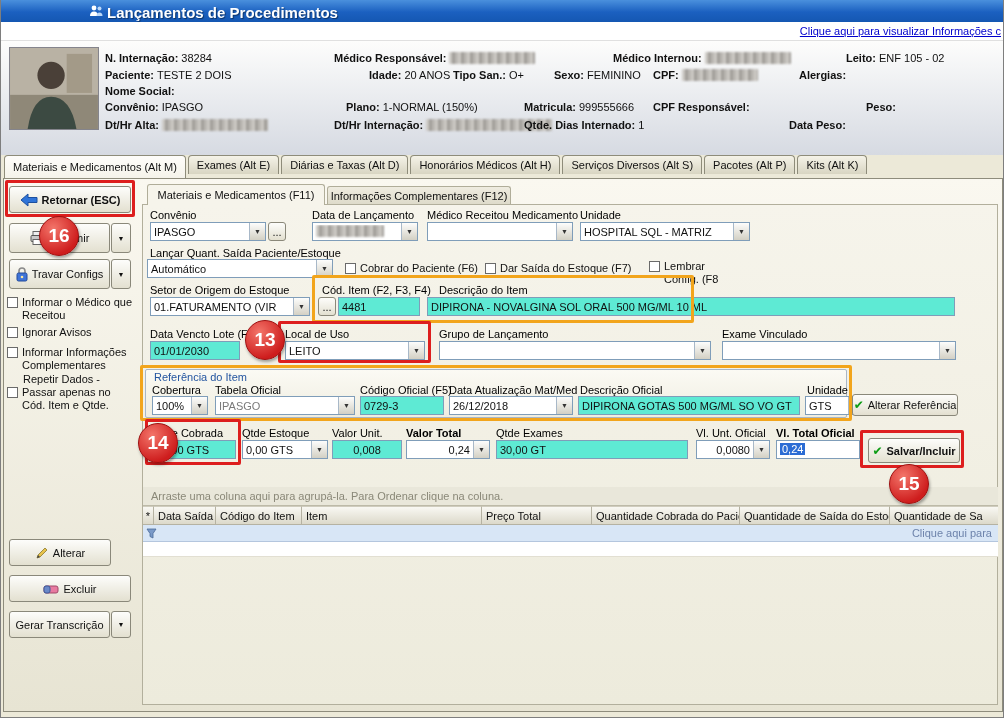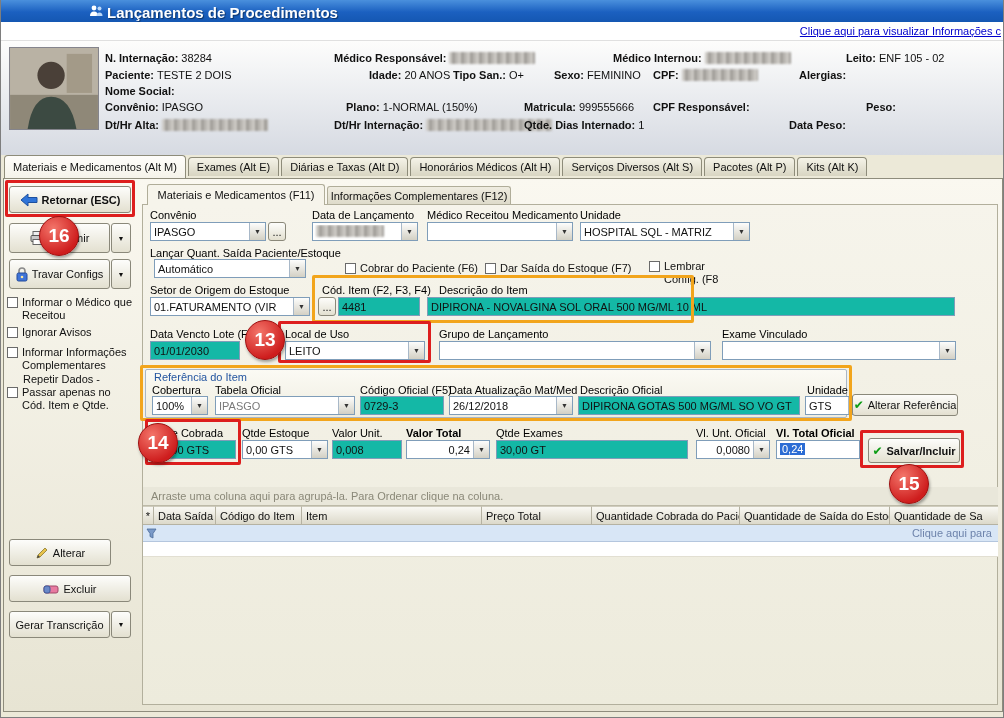--- a/index.html
+++ b/index.html
@@ -14,40 +14,40 @@
   
   .linkrow{position:absolute;left:0;top:22px;width:100%;height:19px;background:#fff;border-bottom:1px solid #e0e0e0}
   .toplink{position:absolute;right:2px;top:3px;font-size:11px;color:#0000cc;text-decoration:underline;white-space:nowrap;cursor:pointer}
   
   .patient{position:absolute;left:0;top:41px;width:100%;height:114px;background:linear-gradient(#fdfdfc,#d6dae2)}
   .photo{position:absolute;left:8px;top:47px;width:90px;height:83px;border:1px solid #84848c;background:#b2ab9d;overflow:hidden}
   .pf{position:absolute;font-size:11px;white-space:nowrap;display:flex;align-items:center;gap:3px}
   .pl{font-weight:bold}
   .redact{display:inline-block;height:12px;border-radius:1px;background:repeating-linear-gradient(90deg,#ccc9c4 0 3px,#a19e99 3px 6px,#bab7b2 6px 9px);filter:blur(1.1px)}
   
-  .tabbar{position:absolute;left:3px;top:155px;height:23px;display:flex;align-items:center;z-index:2}
+  .tabbar{position:absolute;left:3px;top:155px;height:23px;display:flex;align-items:flex-start;z-index:2}
   .tab{height:19px;line-height:18px;padding:0 8px;font-size:11px;border:1px solid #8e8c7a;border-bottom:none;border-radius:4px 4px 0 0;background:linear-gradient(#f5f3e8,#d8d5c2);margin-right:2px;white-space:nowrap;cursor:pointer}
   .tab.active{height:23px;line-height:22px;background:linear-gradient(#fefdfa,#f5f3ea);z-index:3}
   
   .mainpanel{position:absolute;left:2px;top:178px;width:1000px;height:534px;border:1px solid #8e8c7c;background:linear-gradient(#faf8f0,#e7e4d3)}
   .innerpanel{position:absolute;left:141px;top:204px;width:856px;height:501px;border:1px solid #b2af9c;background:linear-gradient(#f6f4eb,#edebdc)}
   .itab{position:absolute;height:19px;top:186px;border:1px solid #b0ad99;border-bottom:none;border-radius:3px 3px 0 0;font-size:11px;display:flex;align-items:center;justify-content:center;background:linear-gradient(#efece0,#ddDAc9);white-space:nowrap;cursor:pointer}
   .itab.active{height:21px;top:184px;background:#f6f4eb;z-index:3}
   .groupbox{position:absolute;border:1px solid #a9b6c6;border-radius:2px;background:linear-gradient(#fbfaf4,#efede0)}
   .grouptitle{position:absolute;font-size:11px;color:#2455a0;white-space:nowrap}
   
   .lbl{position:absolute;font-size:11px;white-space:nowrap;color:#000}
   .lbl.b{font-weight:bold}
   .combo{position:absolute;height:19px;border:1px solid #7f9db9;background:#fff;display:flex;align-items:center;font-size:11px;overflow:hidden}
   .combo .val{flex:1;padding:0 3px;white-space:nowrap;overflow:hidden}
   .combo .val.r{text-align:right}
   .combo .val.dis{color:#7a7a7a}
   .combo .arr{width:16px;align-self:stretch;border-left:1px solid #a8b8c8;background:linear-gradient(#fdfdfc,#d3d0c4);display:flex;align-items:center;justify-content:center;font-size:7px;color:#333;cursor:pointer}
-  .tinput{position:absolute;height:19px;border:1px solid #7f9db9;background:#14b8a6;font-size:11px;padding:0 3px;font-family:inherit;color:#111}
-  .tinput.r{text-align:left}
+  .tinput{position:absolute;height:19px;border:1px solid #7f9db9;background:#5eead4;font-size:11px;padding:0 3px;font-family:inherit;color:#111}
+  .tinput.r{text-align:center}
   .fld{position:absolute;height:19px;border:1px solid #7f9db9;background:#fff;font-size:11px;padding:2px 3px;white-space:nowrap;overflow:hidden}
   .selval{background:#2b6cd4;color:#fff;padding:0 2px}
   .btn{border:1px solid #8a887a;border-radius:3px;background:linear-gradient(#fdfdfb,#e3e0d0);font-size:11px;display:flex;align-items:center;justify-content:center;gap:4px;font-family:inherit;cursor:pointer;white-space:nowrap;color:#111}
   .btn.abs{position:absolute}
   .splitbtn{position:absolute;display:flex;gap:1px}
   .check{color:#0c9c14;font-weight:bold;font-size:12px;line-height:1}
   .chk{position:absolute;display:flex;gap:4px;font-size:11px;align-items:flex-start;line-height:1.2;cursor:pointer}
   .box{width:11px;height:11px;border:1px solid #6a6a6a;background:#fff;flex:none;margin-top:1px}
   .sbtext{position:absolute;font-size:11px;white-space:nowrap}
   
@@ -279,21 +279,21 @@
   <div class="combo" style="left:426px;top:222px;width:146px">
     <span class="val"></span>
     <span class="arr">▼</span>
   </div>
   <div class="combo" style="left:579px;top:222px;width:170px">
     <span class="val">HOSPITAL SQL - MATRIZ</span>
     <span class="arr">▼</span>
   </div>
 
   <span class="lbl" style="left:149px;top:247px">Lançar Quant. Saída Paciente/Estoque</span>
-  <div class="combo" style="left:153px;top:259px;width:152px">
+  <div class="combo" style="left:146px;top:259px;width:186px">
     <span class="val">Automático</span>
     <span class="arr">▼</span>
   </div>
   <label class="chk" style="left:344px;top:262px">
     <span class="box"></span>
     <span>Cobrar do Paciente (F6)</span>
   </label>
   <label class="chk" style="left:484px;top:262px">
     <span class="box"></span>
     <span>Dar Saída do Estoque (F7)</span>

